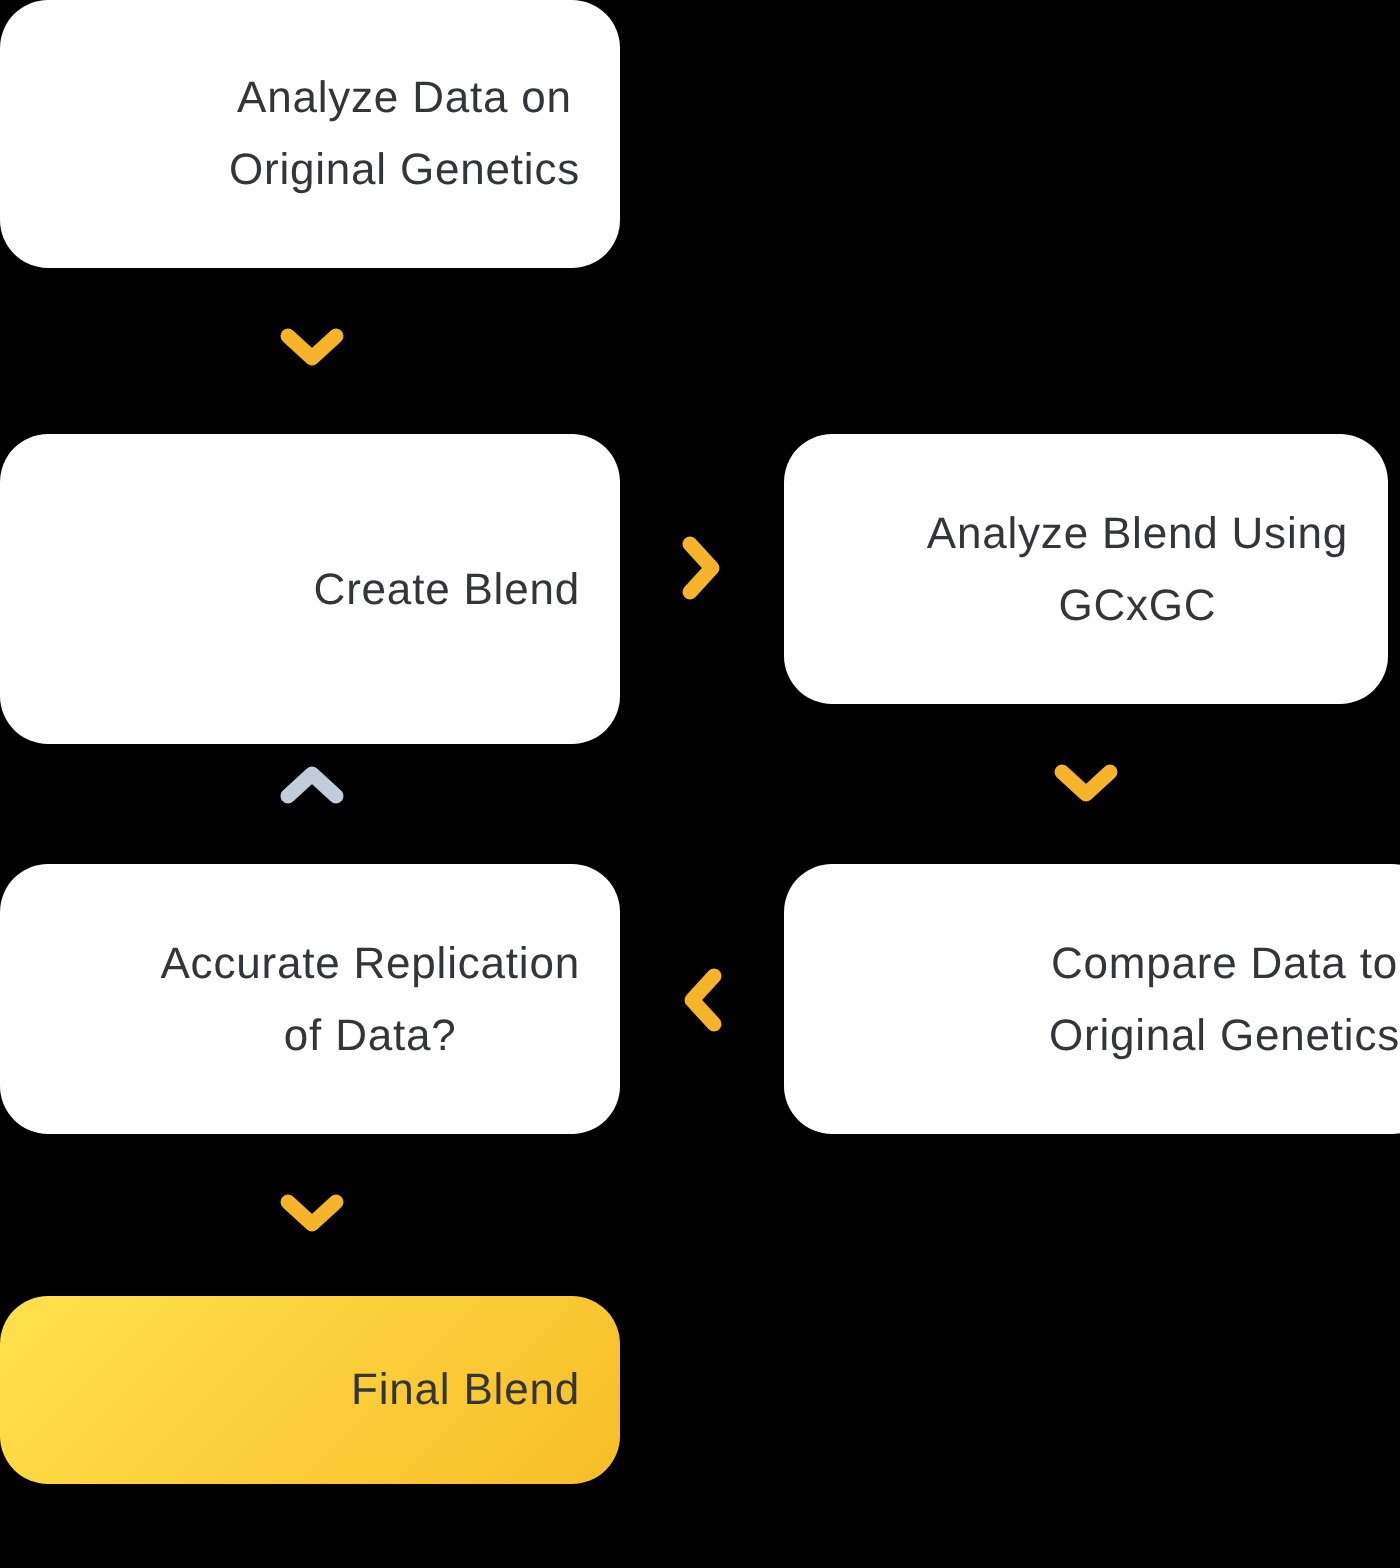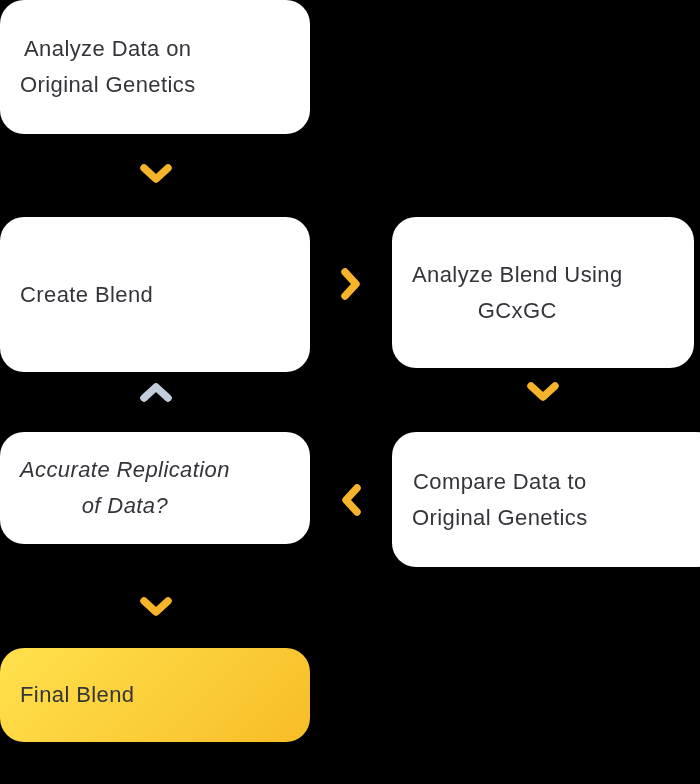--- a/index.html
+++ b/index.html
@@ -14,34 +14,34 @@
     background: var(--background, #000);
     overflow: hidden;
     font-family: "Liberation Sans", sans-serif;
   }
   .node {
     position: absolute;
     background: var(--box-bg, #fff);
     border-radius: 24px;
     display: flex;
     align-items: center;
-    justify-content: flex-start;
+    justify-content: flex-end;
     text-align: center;
     color: var(--text, #34343b);
     font-size: 22px;
     line-height: 36px;
     letter-spacing: 0.4px;
     white-space: pre-line;
     box-sizing: border-box;
     padding: 0 20px;
   }
   .node-1 { left: 0;     top: 0;     width: 310px; height: 134px; }
   .node-2 { left: 0;     top: 217px; width: 310px; height: 155px; }
-  .node-3 { left: 392px; top: 217px; width: 302px; height: 151px; }
-  .node-4 { left: 0;     top: 432px; width: 310px; height: 112px; font-style: italic; }
+  .node-3 { left: 392px; top: 217px; width: 302px; height: 135px; }
+  .node-4 { left: 0;     top: 432px; width: 310px; height: 135px; }
   .node-5 { left: 392px; top: 432px; width: 328px; height: 135px; }
   .node-6 {
     left: 0; top: 648px; width: 310px; height: 94px;
     background: linear-gradient(135deg,
       var(--final-gradient-start, #ffe14d) 0%,
       var(--final-gradient-end, #f7bd27) 100%);
   }
   .chevron {
     position: absolute;
     width: 34px;

